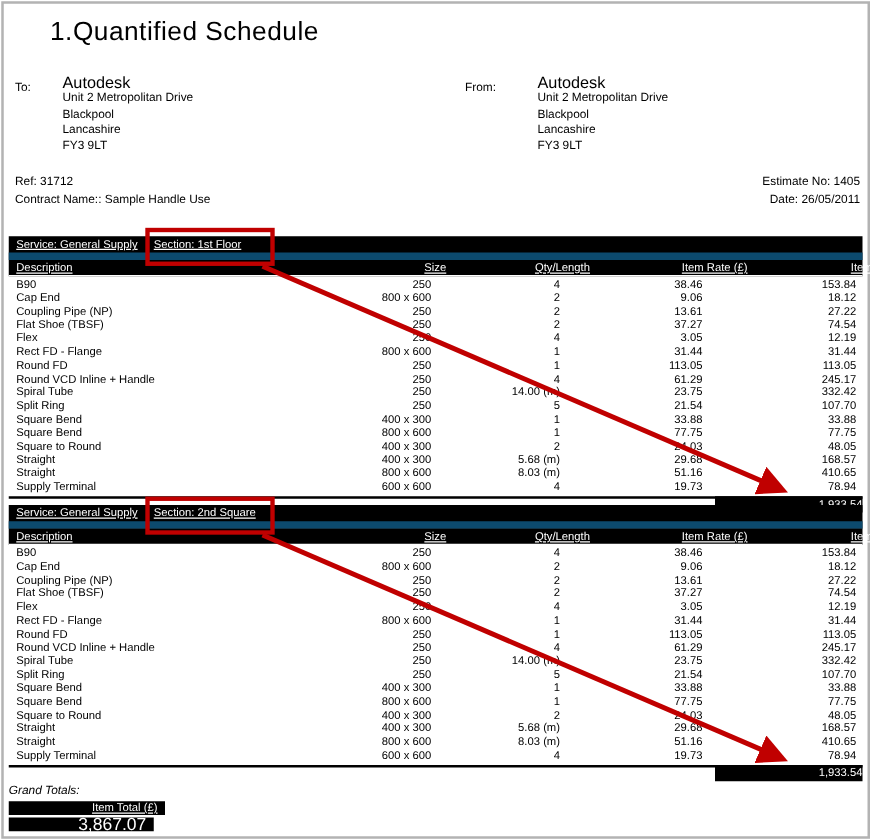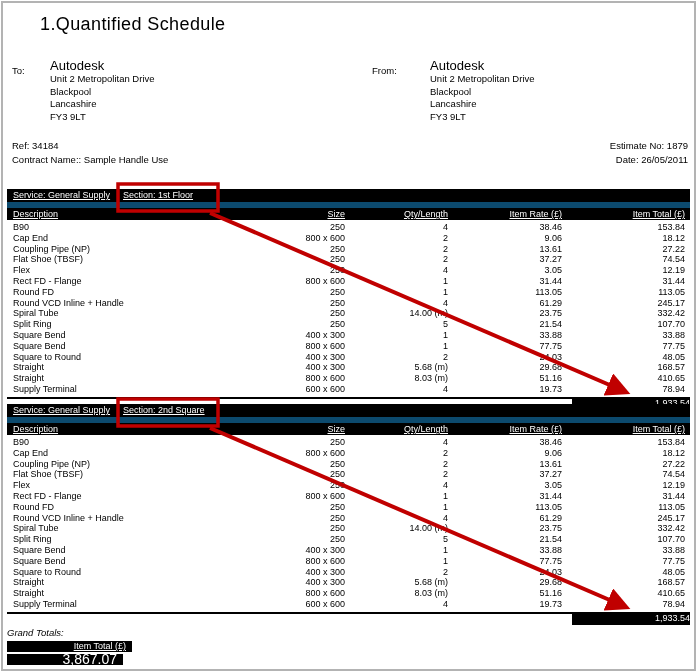--- a/index.html
+++ b/index.html
@@ -1,37 +1,37 @@
 <!DOCTYPE html>
 <html><head>
 <meta charset="utf-8">
 <style>
   html,body{margin:0;padding:0;background:#fff;}
   .page{position:relative;width:697px;height:672px;background:#fff;
         font-family:"Liberation Sans",sans-serif;color:#000;overflow:hidden;}
   .frame{position:absolute;inset:1px;border:2px solid #b3b3b3;pointer-events:none;}
 
-  .title{position:absolute;left:40px;top:14px;font-size:18px;letter-spacing:.4px;}
+  .title{position:absolute;left:40px;top:14px;font-size:21px;letter-spacing:.4px;}
 
   .addr-label{position:absolute;font-size:9.5px;}
   .addr-name{position:absolute;font-size:13px;}
   .addr-lines{position:absolute;font-size:9.5px;line-height:12.5px;}
 
   .meta-left{position:absolute;left:12px;top:139px;font-size:9.5px;line-height:13.5px;}
   .meta-right{position:absolute;right:9px;top:139px;font-size:9.5px;line-height:13.5px;text-align:right;}
 
   .section{position:absolute;left:7px;width:683px;}
   #section1{top:189px;}
   #section2{top:404px;}
 
   .svc-bar{height:13px;background:#000;color:#fff;font-size:9px;line-height:13px;
            border-bottom:6px solid #0c4a6e;display:flex;padding-left:6px;text-decoration:underline;}
   .svc-service{flex:0 0 110px;}
   .col-bar{height:12px;background:#000;color:#fff;font-size:9px;line-height:12px;
-           display:flex;text-decoration:underline;border-bottom:1px solid #fff;}
+           display:flex;text-decoration:underline;border-bottom:1px solid #fff;gap:12px;}
   .c-desc{flex:0 0 244px;padding-left:6px;overflow:hidden;white-space:nowrap;}
   .c-size{flex:0 0 88px;text-align:right;}
   .c-qty{flex:0 0 103px;text-align:right;}
   .c-rate{flex:0 0 114px;text-align:right;}
   .c-total{flex:0 0 123px;text-align:right;}
 
   .row{display:flex;height:10.8px;font-size:9px;line-height:10.6px;}
   .rows{padding-top:1px;}
 
   .sec-total{position:relative;height:15px;border-top:2px solid #000;margin-top:2px;}
@@ -66,25 +66,25 @@
   <div class="addr-label" style="left:372px;top:65px;">From:</div>
   <div class="addr-name" style="left:430px;top:58px;">Autodesk</div>
   <div class="addr-lines" style="left:430px;top:73px;">
     <div>Unit 2 Metropolitan Drive</div>
     <div>Blackpool</div>
     <div>Lancashire</div>
     <div>FY3 9LT</div>
   </div>
 
   <div class="meta-left">
-    <div>Ref: 34184</div>
+    <div>Ref: 31712</div>
     <div>Contract Name:: Sample Handle Use</div>
   </div>
   <div class="meta-right">
-    <div>Estimate No: 1879</div>
+    <div>Estimate No: 1405</div>
     <div>Date: 26/05/2011</div>
   </div>
 
   <div class="section" id="section1">
     <div class="svc-bar">
       <span class="svc-service">Service: General Supply</span>
       <span>Section: 1st Floor</span>
     </div>
     <div class="col-bar">
       <span class="c-desc">Description</span>

